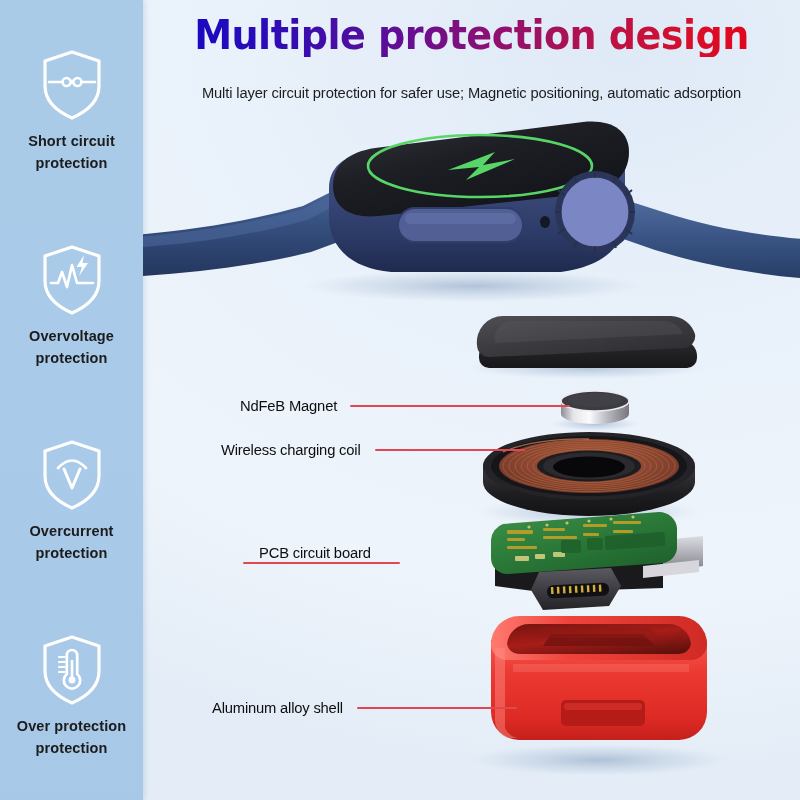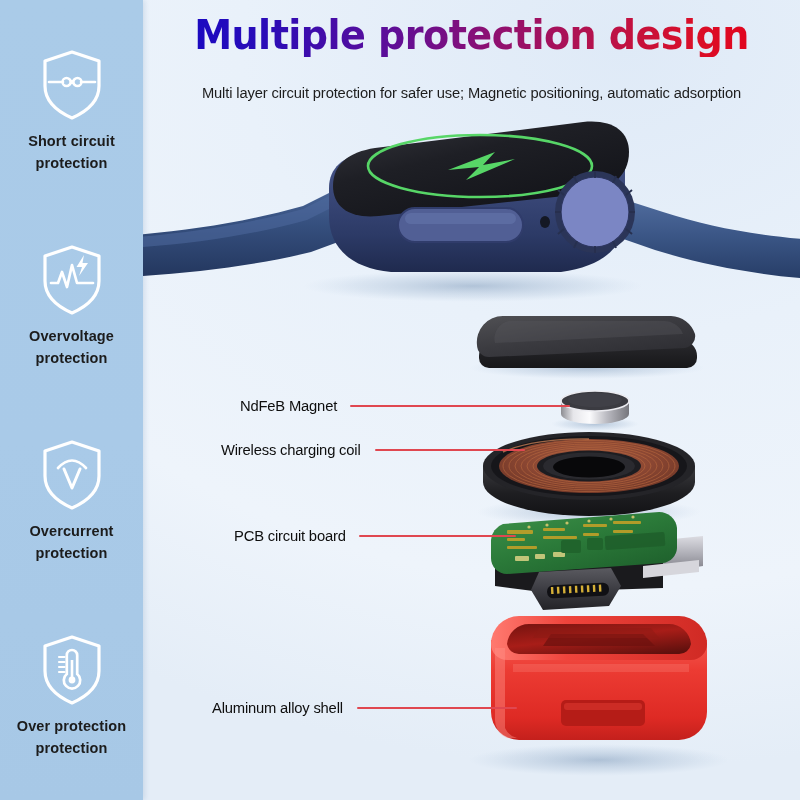--- a/index.html
+++ b/index.html
@@ -384,21 +384,21 @@
   <div class="callout" style="left:240px;top:397px;">
     <span class="txt">NdFeB Magnet</span>
     <span class="line" style="width:220px;"></span>
   </div>
 
   <div class="callout" style="left:197px;top:441px;margin-left:24px;">
     <span class="txt">Wireless charging coil</span>
     <span class="line" style="width:150px;"></span>
   </div>
 
-  <div class="callout" style="left:234px;top:527px;">
+  <div class="callout" style="left:234px;top:544px;flex-direction:column;">
     <span class="txt">PCB circuit board</span>
     <span class="line" style="width:157px;"></span>
   </div>
 
   <div class="callout" style="left:212px;top:675px;margin-top:24px;">
     <span class="txt">Aluminum alloy shell</span>
     <span class="line" style="width:160px;"></span>
   </div>
 
 </div>

